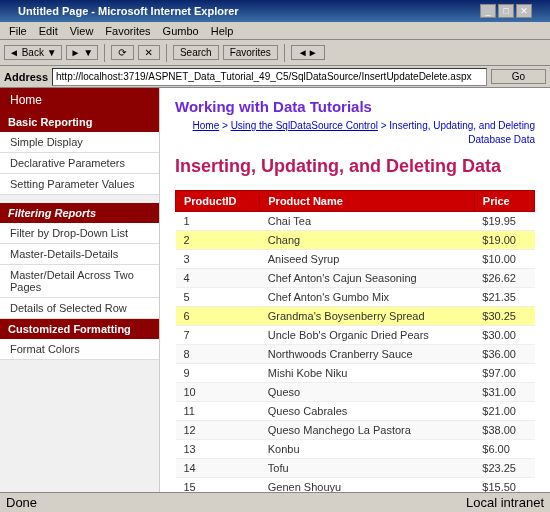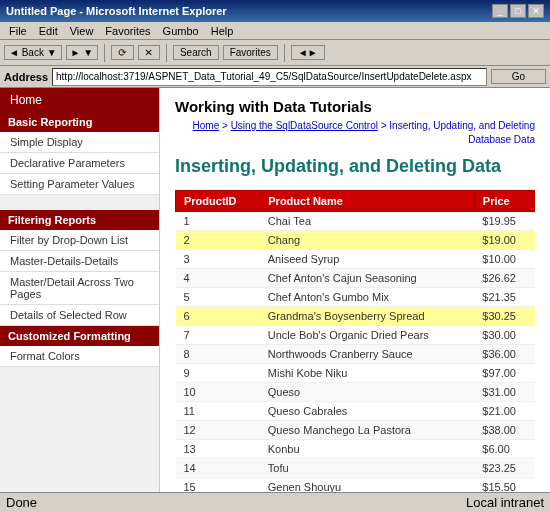--- a/index.html
+++ b/index.html
@@ -2,21 +2,21 @@
 <html><head>
   <meta charset="utf-8">
   <style>
     * { margin: 0; padding: 0; box-sizing: border-box; }
     body { font-family: Arial, sans-serif; font-size: 11px; background: #d4d0c8; width: 550px; height: 512px; overflow: hidden; }
 
     
     .title-bar {
       background: linear-gradient(to bottom, #0a246a, #3a6ea5);
       color: white;
-      padding: 3px 6px;
+      padding: 3px 18px;
       display: flex;
       align-items: center;
       justify-content: space-between;
       height: 22px;
       gap: 24px;
     }
     .title-bar-title { font-size: 11px; font-weight: bold; }
     .title-bar-buttons { display: flex; gap: 2px; }
     .win-btn {
       width: 16px; height: 14px;
@@ -123,21 +123,21 @@
       cursor: pointer;
     }
     .sidebar-item {
       padding: 4px 10px;
       font-size: 11px;
       color: #333;
       cursor: pointer;
       border-bottom: 1px solid #ddd;
       background: white;
     }
-    .sidebar-section-header.filtering { margin-top: 15px; }
+    .sidebar-section-header.filtering { margin-top: 8px; font-style: italic; }
 
     
     .main-content {
       flex: 1;
       padding: 10px 15px;
       overflow-y: auto;
       background: white;
     }
 
     
@@ -147,21 +147,21 @@
       color: #0000cc;
       margin-bottom: 8px;
       line-height: 1.4;
     }
     .breadcrumb a { color: #0000cc; text-decoration: underline; }
 
     
     .page-title {
       font-size: 18px;
       font-weight: bold;
-      color: #0f766e;
+      color: #be185d;
       margin-bottom: 12px;
       line-height: 1.3;
     }
 
     
     .data-table {
       border-collapse: collapse;
       width: 100%;
       font-size: 11px;
     }
@@ -256,21 +256,21 @@
     <div class="sidebar-item">Filter by Drop-Down List</div>
     <div class="sidebar-item">Master-Details-Details</div>
     <div class="sidebar-item">Master/Detail Across Two Pages</div>
     <div class="sidebar-item">Details of Selected Row</div>
 
     <div class="sidebar-section-header">Customized Formatting</div>
     <div class="sidebar-item">Format Colors</div>
   </div>
 
   <div class="main-content">
-    <div style="font-size:15px; font-weight:bold; color:#000000; margin-bottom:4px;">Working with Data Tutorials</div>
+    <div style="font-size:15px; font-weight:bold; color:#6d28d9; margin-bottom:4px;">Working with Data Tutorials</div>
 
     <div class="breadcrumb">
       <a href="#">Home</a><span> &gt; </span><a href="#">Using the SqlDataSource Control</a><span> &gt; </span><span>Inserting, Updating, and Deleting Database Data</span>
     </div>
 
     <div class="page-title">Inserting, Updating, and Deleting Data</div>
 
     <table class="data-table">
       <thead>
         <tr>

